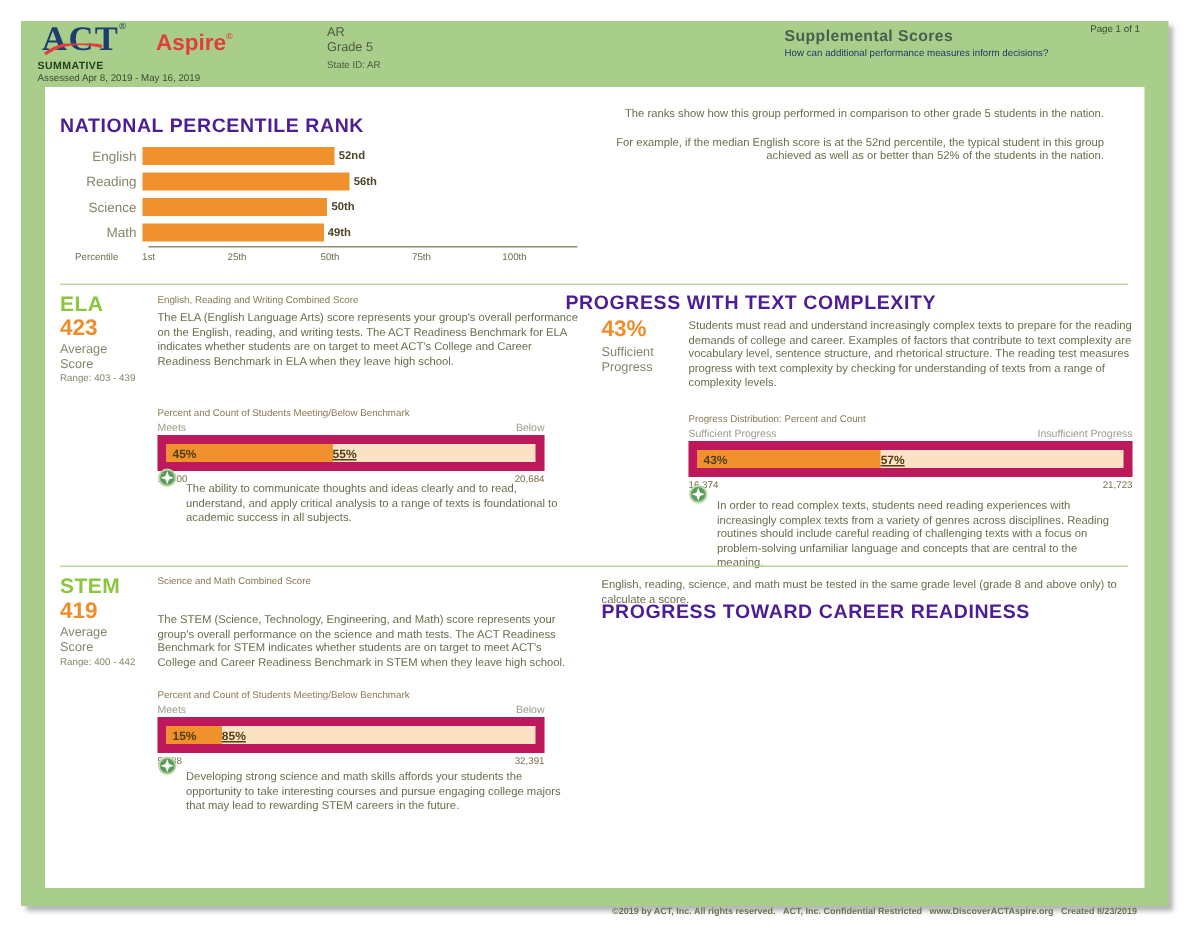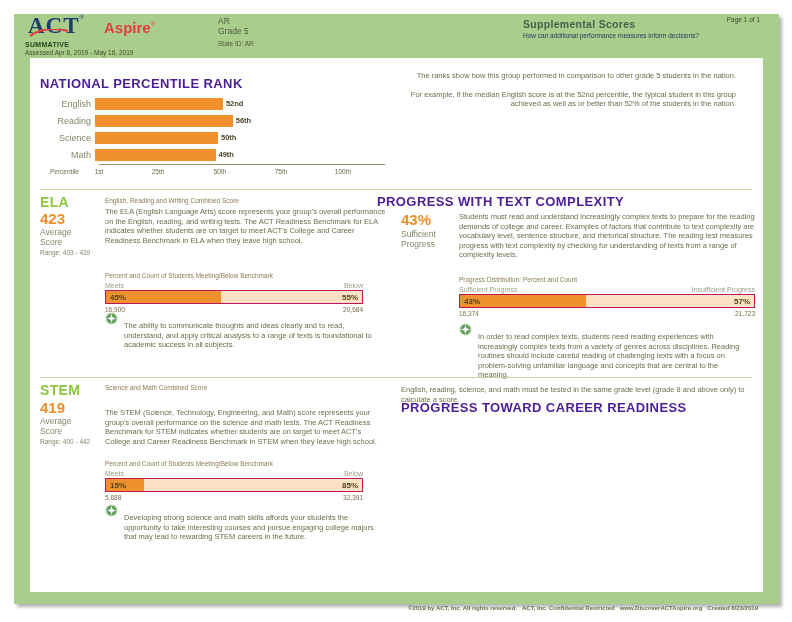--- a/index.html
+++ b/index.html
@@ -47,23 +47,23 @@
   
   .side { position:absolute; width:62px; }
   .side-title { position:absolute; top:0; font-size:14px; font-weight:bold; color:#8cc63f; letter-spacing:.3px; }
   .side-score { position:absolute; top:16px; font-size:15px; font-weight:bold; color:#ee8d29; }
   .side-label { position:absolute; top:34px; width:46px; font-size:8.5px; line-height:9.5px; color:#85866b; }
   .side-range { position:absolute; top:55px; font-size:6.5px; color:#85866b; white-space:nowrap; }
 
   
   .bar-block { position:absolute; }
   .bar-labels { display:flex; justify-content:space-between; font-size:7px; color:#9c9c88; margin-top:3px; }
-  .bench-bar { display:flex; height:14px; border:1px solid #be185d; background:#fbe2c4; margin-top:1px; }
+  .bench-bar { display:flex; height:24px; border:6px solid #be185d; background:#fbe2c4; margin-top:1px; }
   .seg-left { background:#f0912d; display:flex; align-items:center; padding-left:4px; font-size:8px; font-weight:bold; color:#513f15; }
-  .seg-right { flex:1; display:flex; align-items:center; justify-content:flex-end; padding-right:4px; font-size:8px; font-weight:bold; color:#513f15; }
+  .seg-right { flex:1; display:flex; align-items:center; justify-content:flex-start; padding-right:4px; font-size:8px; font-weight:bold; color:#513f15;text-decoration:underline; }
   .count-row { display:flex; justify-content:space-between; font-size:6.5px; color:#7c6c4a; margin-top:2px; }
 
   .insight { position:absolute; display:flex; gap:6px; }
   .insight svg { flex:0 0 13px; margin-top:1px; }
   .insight-text { font-size:7.5px; line-height:9.6px; color:#6c6d4c;margin-top:10px; }
 
   
   .footer { position:absolute; left:408px; top:605px; width:350px; display:flex; justify-content:space-between; font-size:6px; font-weight:bold; color:#63764d; }
   .footer a { color:#63764d; text-decoration:none; }
 </style>

